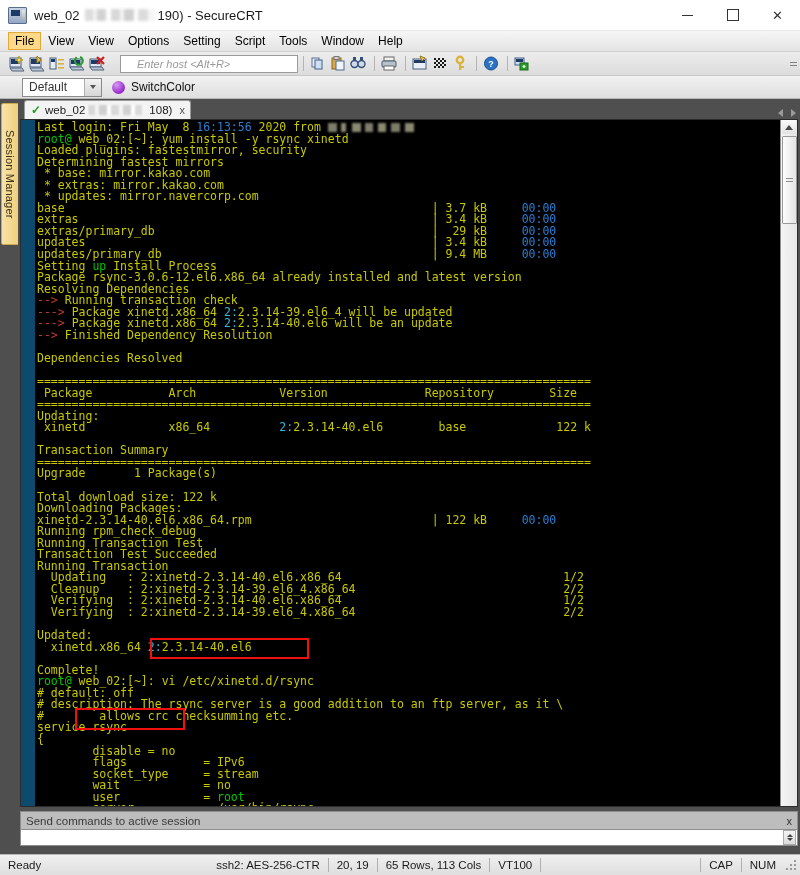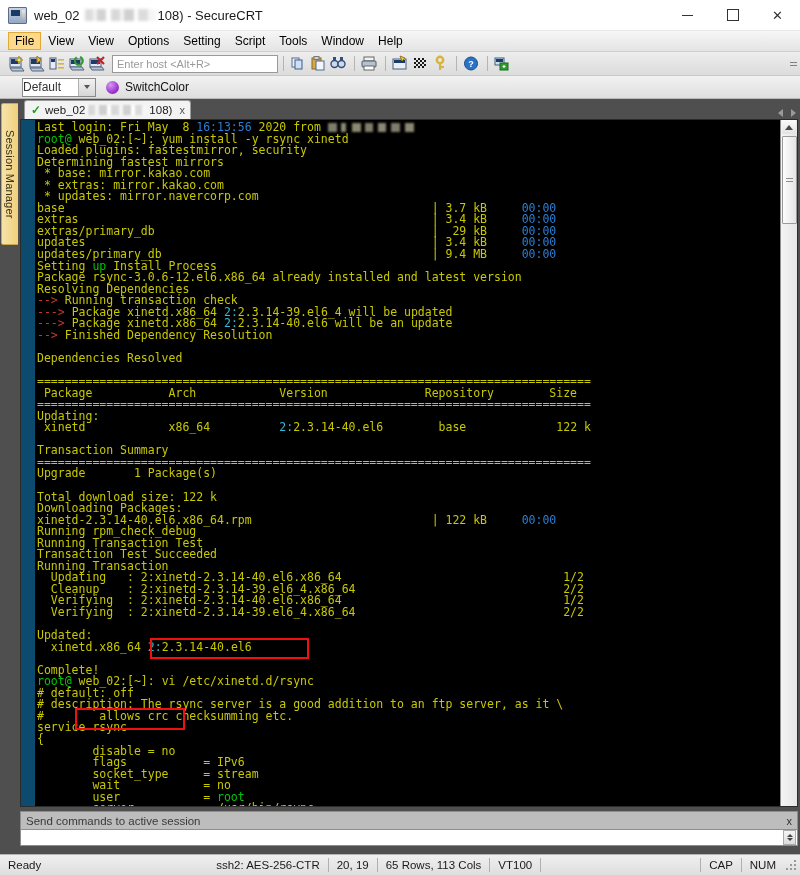--- a/index.html
+++ b/index.html
@@ -100,24 +100,25 @@
   .tb-ico {
     width: 18px; height: 17px;
     margin-right: 2px;
     position: relative;
     flex: 0 0 auto;
   }
   .sep { width: 1px; height: 15px; background: #b4b4b4; margin: 0 5px; flex: 0 0 auto; }
   .hostbox {
     width: 160px; height: 16px;
     background: #fff; border: 1px solid #9a9a9a;
-    margin-left: 4px;
+    margin-left: 12px;
     font-size: 11px; color: #9a9a9a;
     display: flex; align-items: center;
-    padding-left: 4px;
+    padding-left: 16px;
+    font-style: italic;
   }
   .tb-right-grip {
     position: absolute; right: 2px; top: 4px;
     width: 8px; height: 14px;
   }
   .tb-right-grip:before, .tb-right-grip:after {
     content:""; position:absolute; left:0; width:7px; height:1px; background:#808080;
   }
   .tb-right-grip:before { top: 6px; }
   .tb-right-grip:after { top: 9px; }
@@ -128,20 +129,21 @@
     background: linear-gradient(#f2f2f2, #dedede);
     border-bottom: 1px solid #b8b8b8;
     display: flex; align-items: center;
     padding-left: 22px;
   }
   .combo {
     height: 17px; width: 72px;
     background: #fff; border: 1px solid #8a8a8a;
     display: flex; align-items: center;
     font-size: 12px; color: #333;
+    padding-left: 6px;
     position: relative;
   }
   .combo .arrowbx {
     position: absolute; right: 0; top: 0; bottom: 0; width: 16px;
     background: linear-gradient(#f2f2f2,#d6d6d6);
     border-left: 1px solid #b0b0b0;
     display: flex; align-items: center; justify-content: center;
   }
   .caret-dn {
     width: 0; height: 0;
@@ -352,21 +354,21 @@
 </head>
 <body>
 
 <div id="app">
 
   <div class="titlebar">
     <div class="title-ico"></div>
     <div class="title-text">
       <span>web_02</span>
       <span class="blur-ip"></span>
-      <span>108) - SecureCRT</span>
+      <span>190) - SecureCRT</span>
     </div>
     <div class="winbtns">
       <div class="winbtn">
           <span class="mn"></span>
         </div>
       <div class="winbtn">
           <span class="mx"></span>
         </div>
       <div class="winbtn">
           <span>✕</span>

